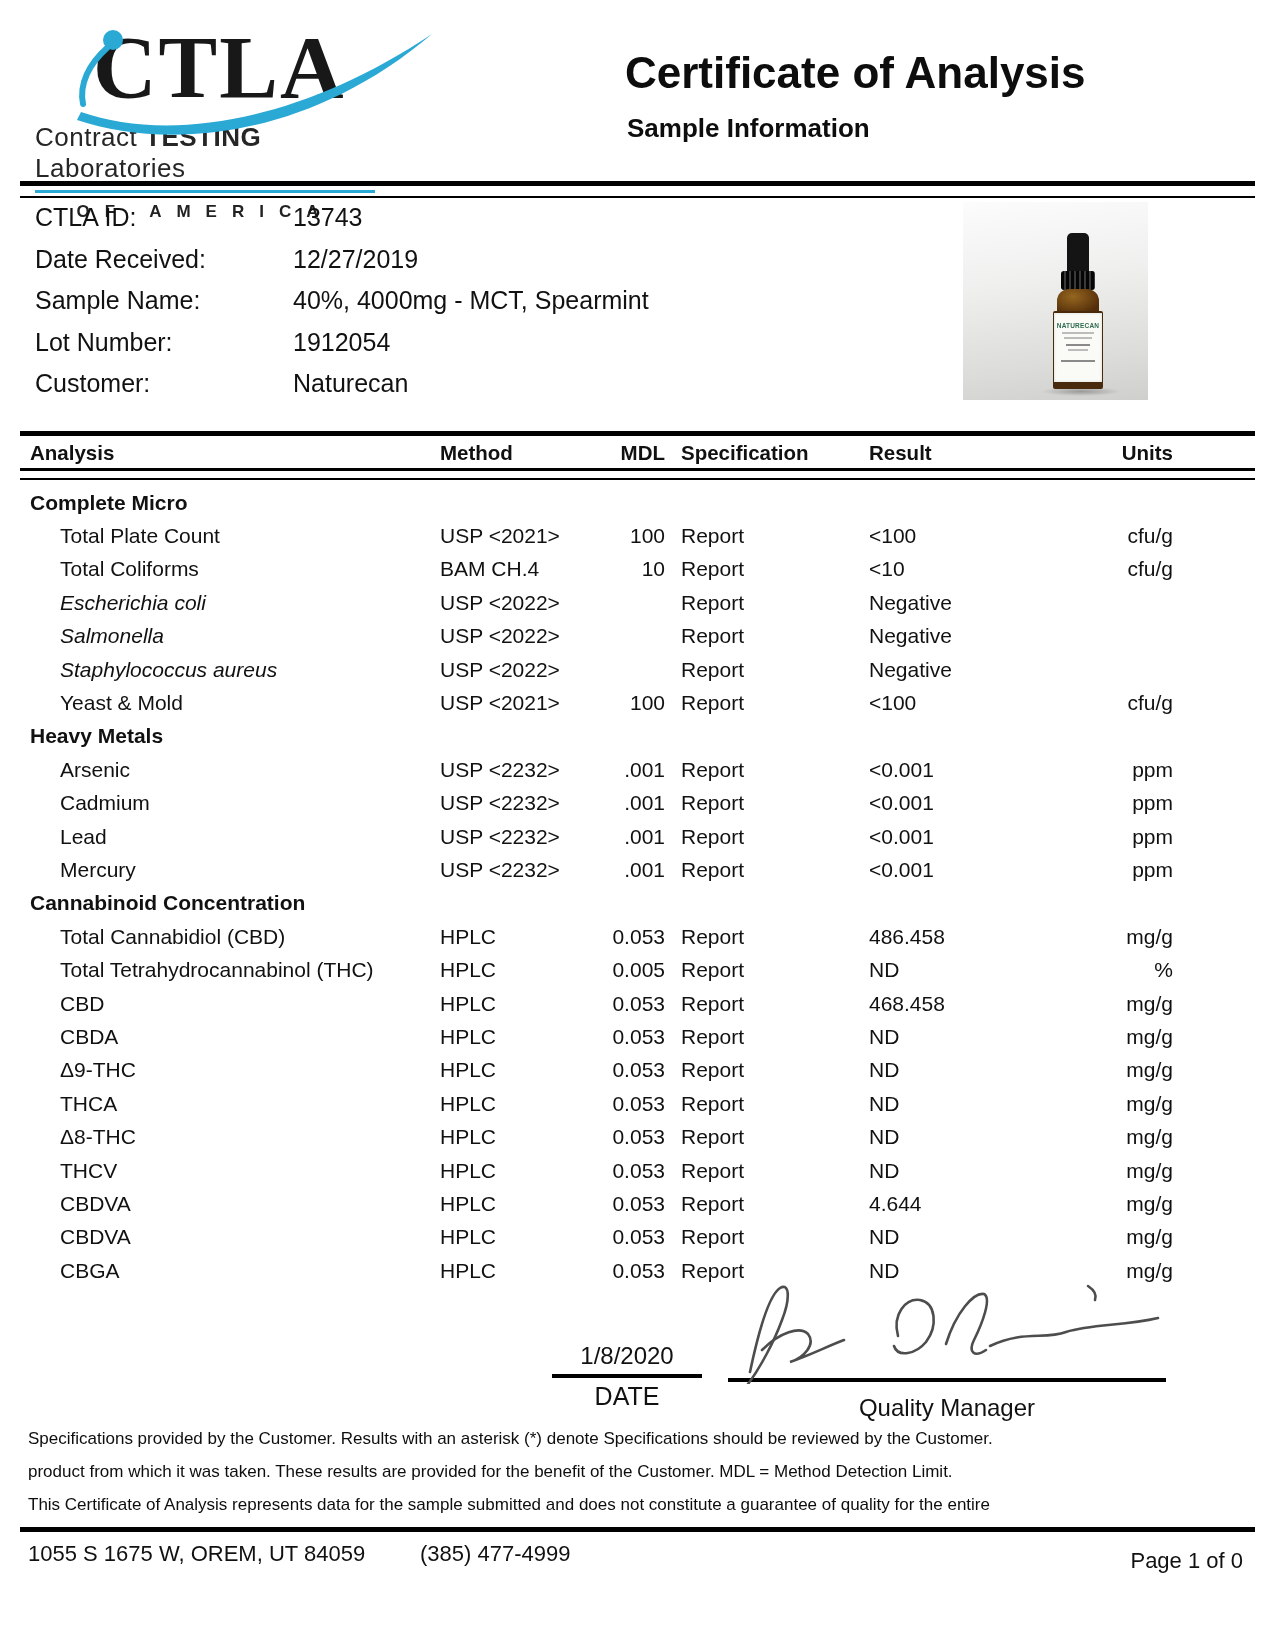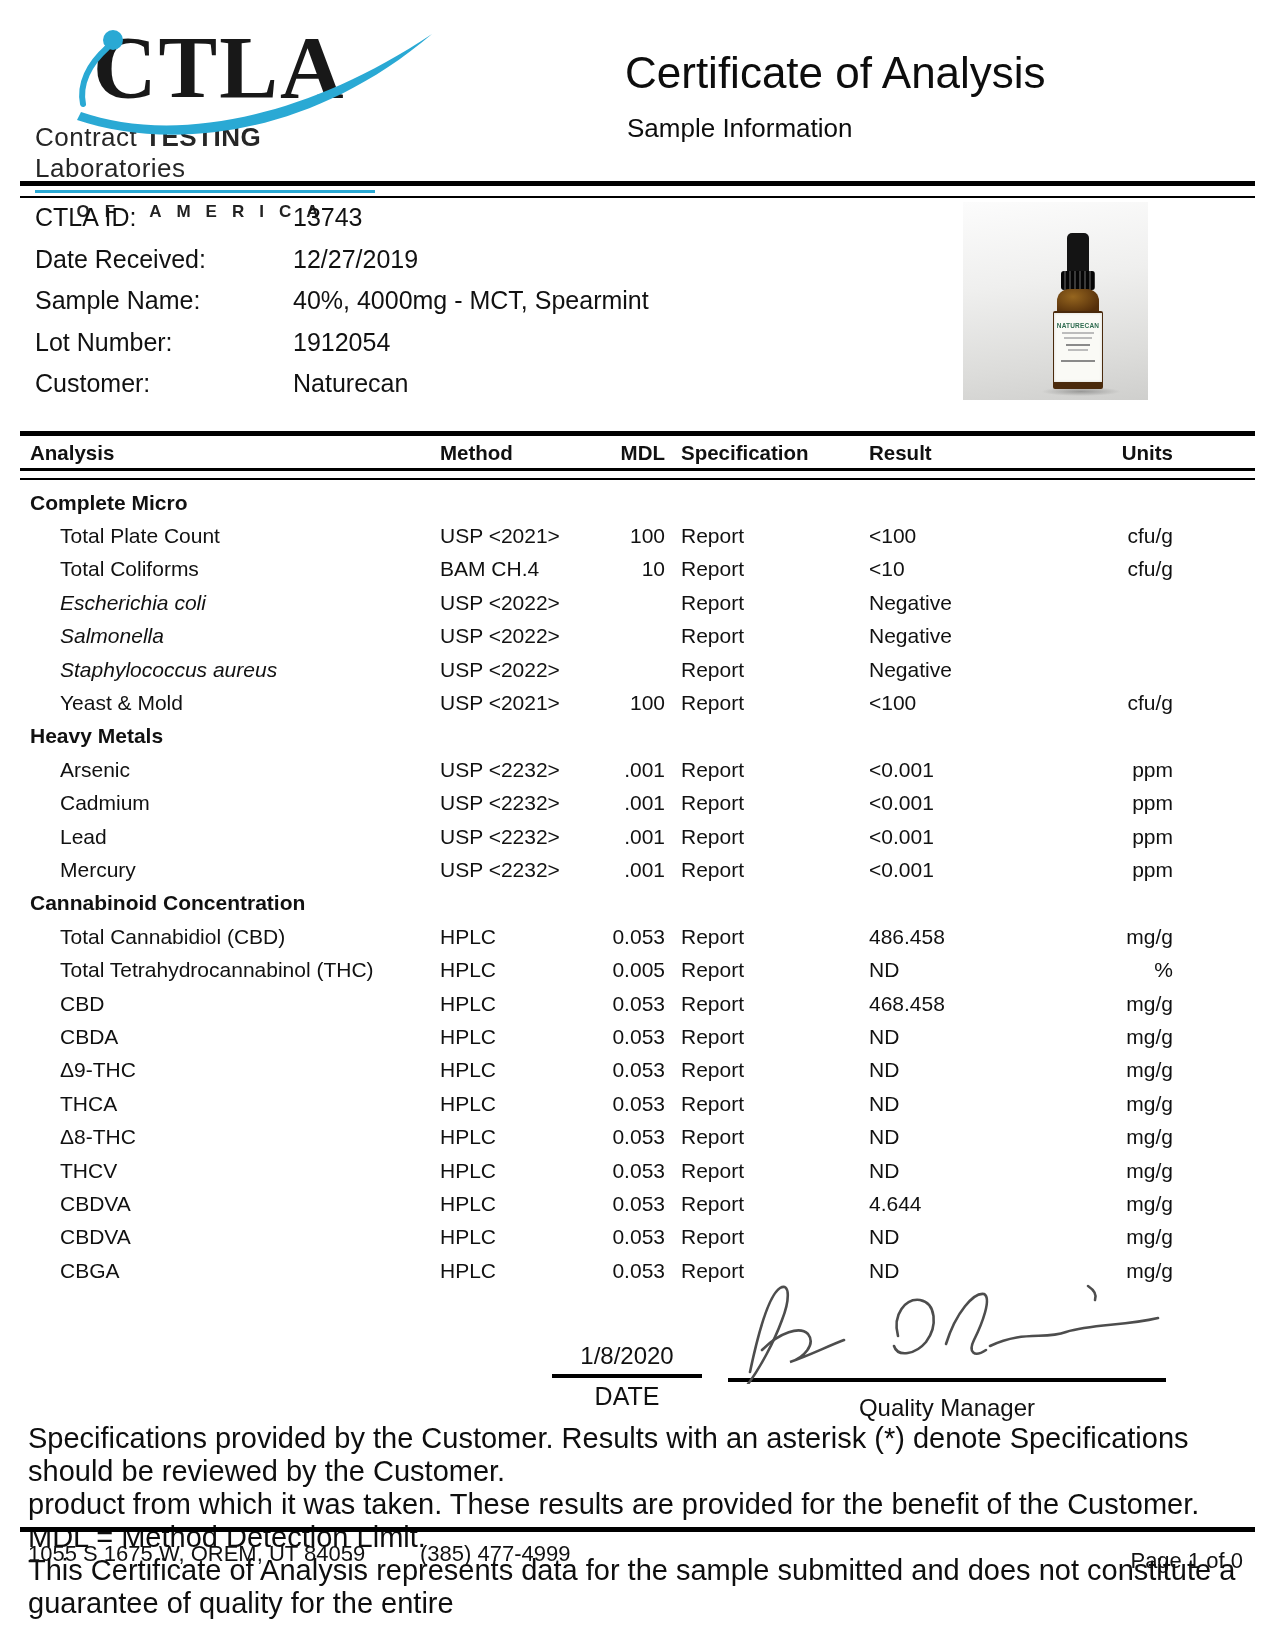--- a/index.html
+++ b/index.html
@@ -12,22 +12,22 @@
   .logo-acronym{font-family:"Liberation Serif", serif;font-weight:bold;font-size:88px;
                 line-height:100px;letter-spacing:2px;color:#181818;margin-left:18px;}
   .logo-swoosh{position:absolute;left:-28px;top:-6px;pointer-events:none;}
   .logo-tagline{font-size:26px;color:#262626;margin-top:2px;letter-spacing:0.5px;}
   .logo-tagline b{font-weight:bold;}
   .logo-rule{height:3px;width:340px;margin-top:6px;}
   .logo-subline{font-size:17px;font-weight:bold;color:#222;letter-spacing:15px;
                 margin-top:9px;text-align:center;width:340px;}
 
   
-  .doc-title{position:absolute;left:625px;top:48px;font-size:44px;font-weight:normal;color:#0d0d0d;}
-  .doc-subtitle{position:absolute;left:627px;top:113px;font-size:26px;font-weight:normal;color:#0d0d0d;}
+  .doc-title{position:absolute;left:625px;top:48px;font-size:44px;font-weight:bold;color:#0d0d0d;}
+  .doc-subtitle{position:absolute;left:627px;top:113px;font-size:26px;font-weight:bold;color:#0d0d0d;}
 
   
   .rule-double-top{position:absolute;left:20px;width:1235px;top:181px;height:10px;
                    border-top:5px solid #000;border-bottom:2px solid #000;}
   .rule-footer{position:absolute;left:20px;width:1235px;top:1527px;border-top:5px solid #000;}
 
   
   .sample-info{position:absolute;left:35px;top:197px;width:900px;}
   .si-row{display:flex;height:41.5px;align-items:center;font-size:25px;}
   .si-label{width:230px;color:#111;}
@@ -75,21 +75,21 @@
   .date-box{position:absolute;left:552px;top:1338px;width:150px;text-align:center;}
   .date-value{font-size:24px;height:36px;line-height:36px;}
   .date-line{border-top:4px solid #000;}
   .date-label{font-size:25px;margin-top:4px;}
   .sig-box{position:absolute;left:728px;top:1272px;width:438px;text-align:center;}
   .sig-art{display:block;margin:0 auto;}
   .sig-line{border-top:4px solid #000;margin-top:-6px;}
   .sig-label{font-size:24px;margin-top:12px;}
 
   
-  .disclaimer{position:absolute;left:28px;top:1422px;width:1225px;font-size:29px;
+  .disclaimer{position:absolute;left:28px;top:1422px;width:1225px;font-size:17px;
               line-height:33px;color:#0e0e0e;}
   .footer-row{position:absolute;left:28px;top:1541px;width:1220px;height:30px;font-size:22px;}
   .footer-address{position:absolute;left:0;}
   .footer-phone{position:absolute;left:392px;}
   .footer-page{position:absolute;right:5px;top:7px;}
 </style>
 </head>
 <body>
 
 <div class="page">

